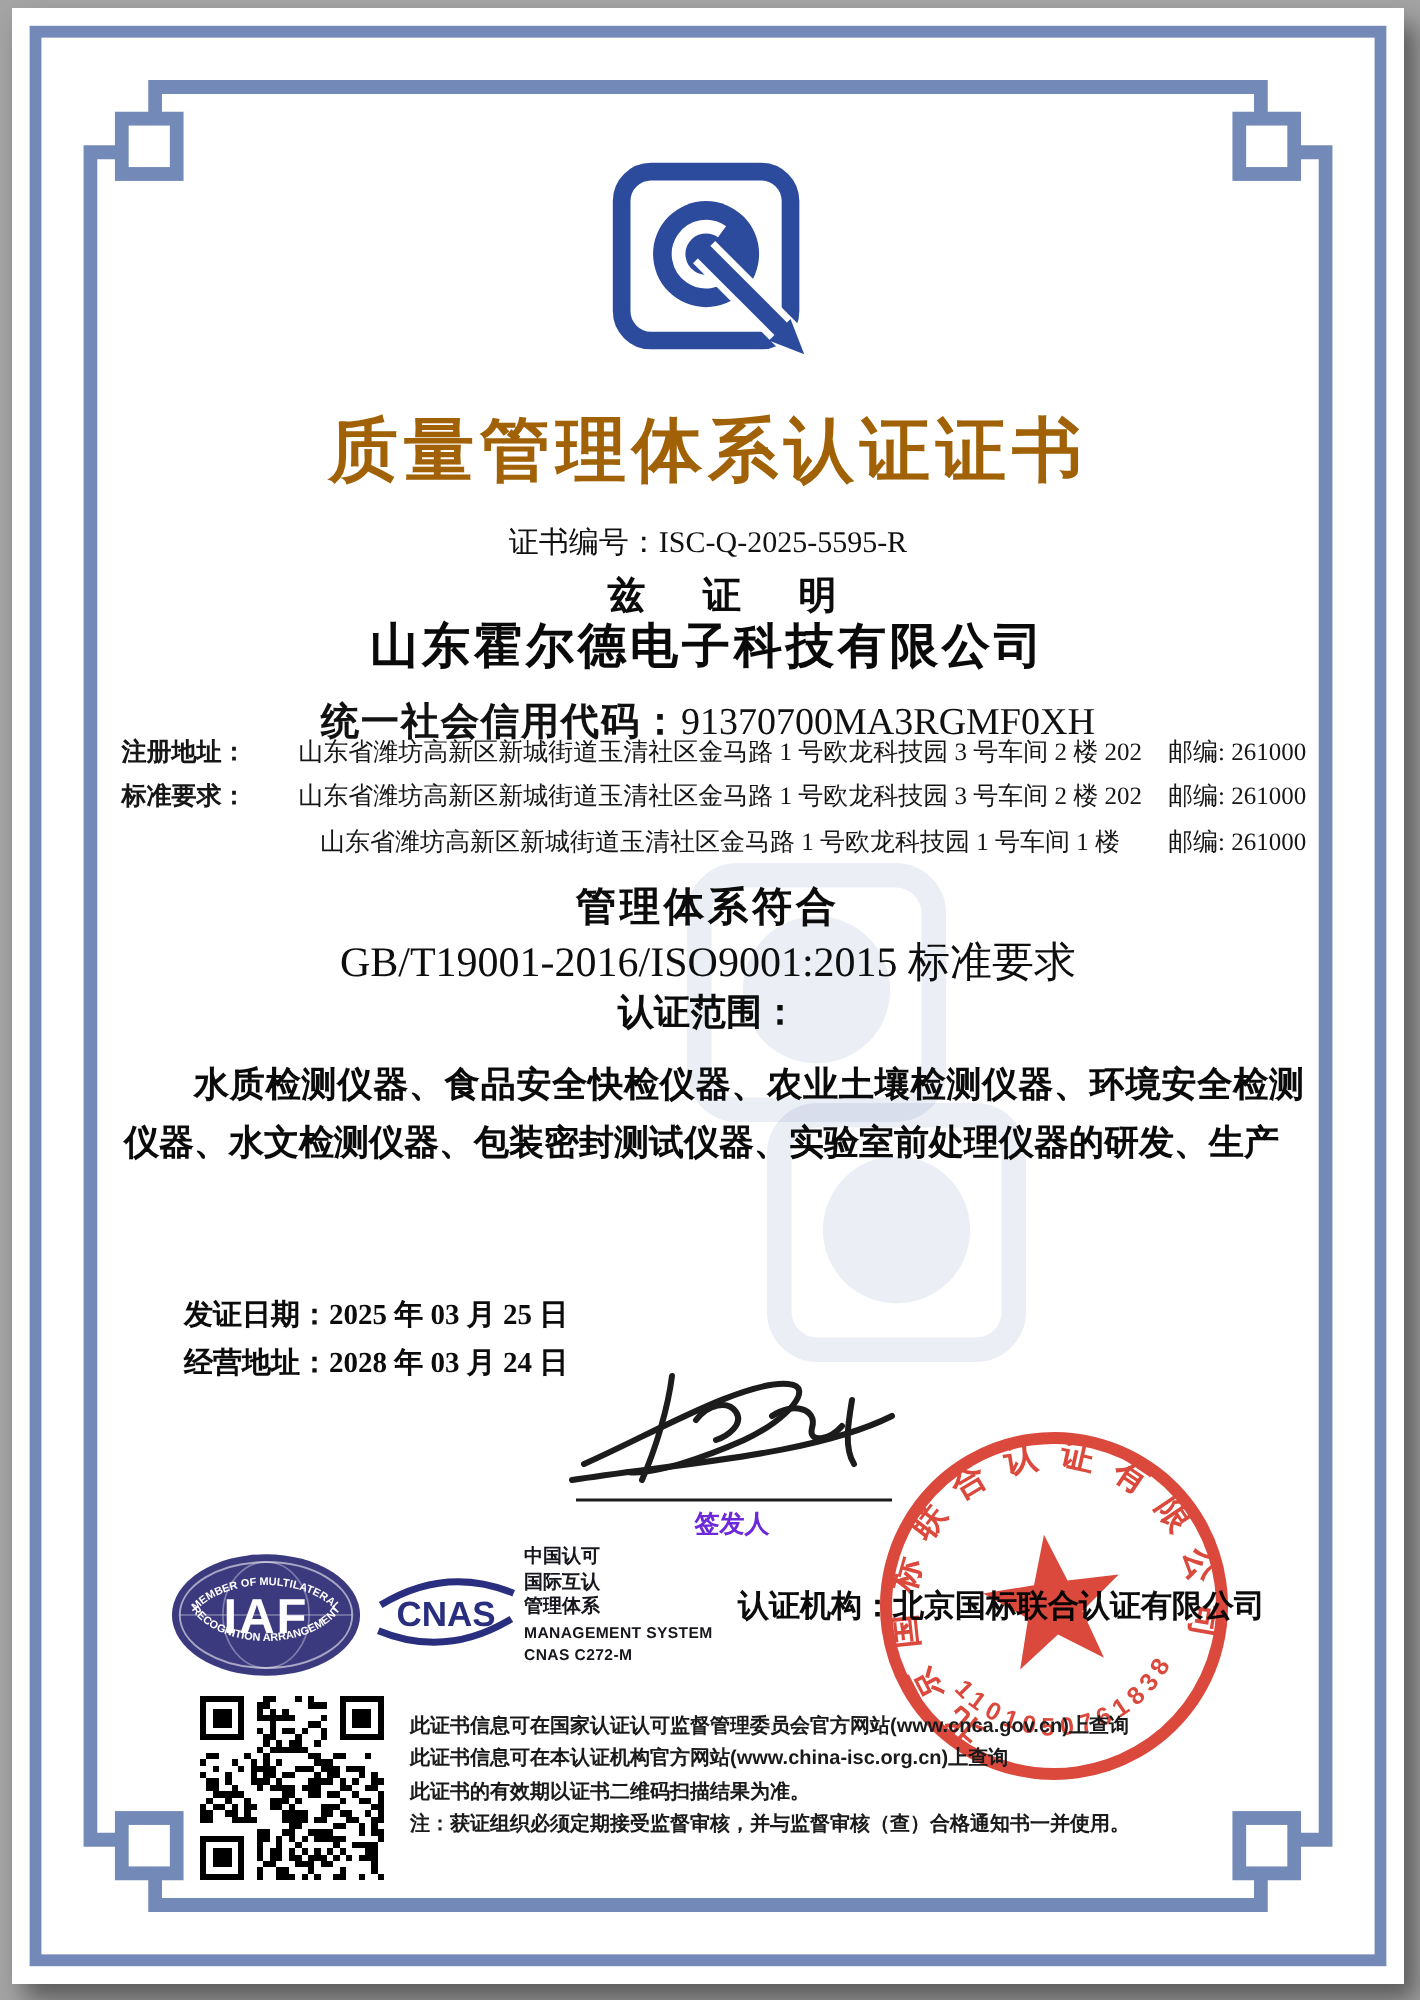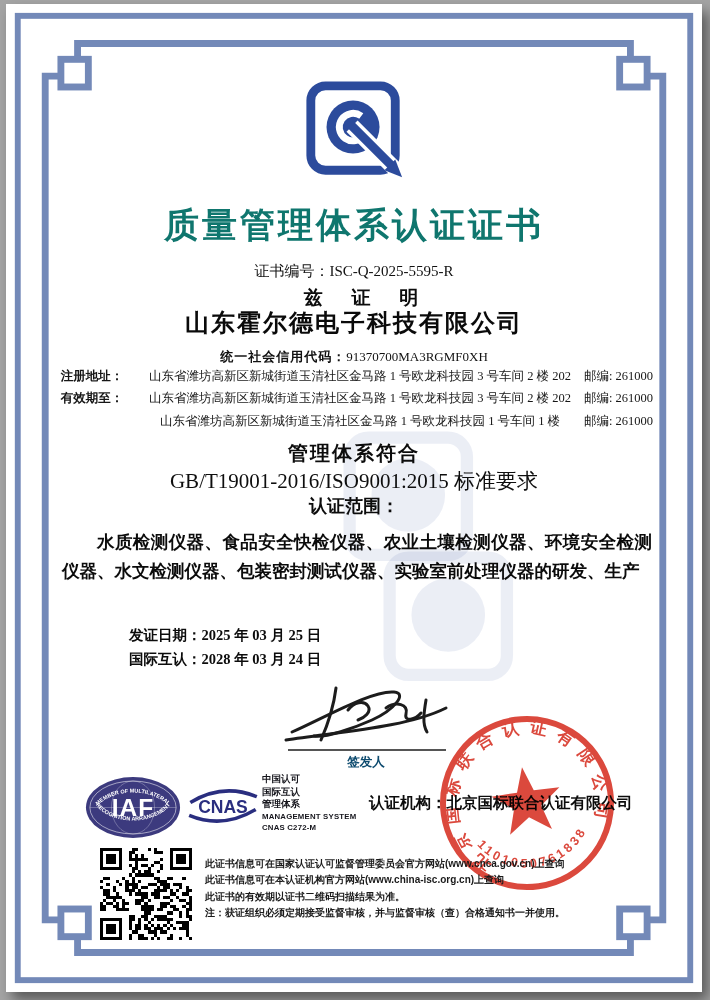--- a/index.html
+++ b/index.html
@@ -12,45 +12,45 @@
   .page{
     position:absolute;left:6px;top:4px;width:696px;height:988px;
     background:#ffffff;
     box-shadow:6px 8px 12px rgba(0,0,0,0.45);
   }
   .abs{position:absolute;}
   .ctr{left:0;right:0;text-align:center;}
   .border-svg{position:absolute;inset:0;width:100%;height:100%;}
   .watermark{opacity:0.09;pointer-events:none;}
 
-  .title{top:198px;font-size:35px;font-weight:bold;letter-spacing:3px;color:#0f766e;}
+  .title{top:198px;font-size:35px;font-weight:bold;letter-spacing:3px;color:#a16207;}
   .certline{top:258px;font-size:15px;color:#111;}
   .hereby{top:281px;font-size:19px;font-weight:bold;letter-spacing:12px;color:#0c0c0c;padding-left:26px;}
   .company{top:303px;font-size:24px;font-weight:bold;letter-spacing:2px;color:#0a0a0a;}
-  .credit{top:344px;font-size:13px;color:#111;}
+  .credit{top:344px;font-size:19px;color:#111;}
   .credit b{letter-spacing:1px;}
 
   .addr-block{top:361px;left:42px;right:22px;}
   .addr-row{display:grid;grid-template-columns:88px 1fr 96px;align-items:center;height:22.5px;font-size:12.5px;color:#161616;}
   .addr-row .lab{font-weight:bold;text-align:center;white-space:nowrap;}
   .addr-row .txt{text-align:center;white-space:nowrap;}
   .addr-row .zip{text-align:left;white-space:nowrap;}
 
   .conform{top:436px;font-size:20px;font-weight:bold;letter-spacing:2px;color:#0c0c0c;}
   .standard{top:463px;font-size:21px;color:#0e0e0e;}
   .scopelab{top:490px;font-size:18px;font-weight:bold;color:#0c0c0c;}
   .scope{top:524px;left:56px;right:50px;font-size:17.5px;font-weight:600;line-height:28.5px;
          color:#0b0b0b;text-indent:2em;text-align:justify;text-align-last:left;}
 
-  .dates{top:620px;left:86px;font-size:14.5px;line-height:23.5px;color:#0c0c0c;margin-left:37px;}
+  .dates{top:643px;left:86px;font-size:14.5px;line-height:23.5px;color:#0c0c0c;}
   .dates .lab{font-weight:bold;}
   .dates .val{font-weight:600;}
 
   .sig-wrap{left:268px;top:676px;width:184px;height:76px;}
-  .signer{left:268px;top:750px;width:184px;text-align:center;font-size:12.5px;font-weight:bold;color:#0c4a6e;}
+  .signer{left:268px;top:750px;width:184px;text-align:center;font-size:12.5px;font-weight:bold;color:#6d28d9;}
 
   .accred-text{left:256px;top:769px;font-family:"Liberation Sans",sans-serif;color:#16161d;}
   .accred-text .cn{font-size:9.5px;font-weight:bold;line-height:12.5px;}
   .accred-text .en{font-size:7.8px;font-weight:bold;line-height:11px;letter-spacing:0.2px;}
 
   .bodyline{left:363px;top:789px;font-size:15.5px;font-weight:bold;color:#0c0c0c;white-space:nowrap;}
 
   .seal{left:428px;top:706px;width:186px;height:186px;opacity:0.92;mix-blend-mode:multiply;}
 
   .qr{left:94px;top:844px;width:92px;height:92px;}
@@ -108,42 +108,42 @@
     <b>统一社会信用代码：</b><span>91370700MA3RGMF0XH</span>
   </div>
 
   <div class="abs addr-block">
     <div class="addr-row">
       <span class="lab">注册地址：</span>
       <span class="txt">山东省潍坊高新区新城街道玉清社区金马路 1 号欧龙科技园 3 号车间 2 楼 202</span>
       <span class="zip">邮编: 261000</span>
     </div>
     <div class="addr-row">
-      <span class="lab">有效期至：</span>
+      <span class="lab">标准要求：</span>
       <span class="txt">山东省潍坊高新区新城街道玉清社区金马路 1 号欧龙科技园 3 号车间 2 楼 202</span>
       <span class="zip">邮编: 261000</span>
     </div>
     <div class="addr-row">
       <span class="lab"></span>
       <span class="txt">山东省潍坊高新区新城街道玉清社区金马路 1 号欧龙科技园 1 号车间 1 楼</span>
       <span class="zip">邮编: 261000</span>
     </div>
   </div>
 
   <div class="abs ctr conform">管理体系符合</div>
   <div class="abs ctr standard">GB/T19001-2016/ISO9001:2015 标准要求</div>
   <div class="abs ctr scopelab">认证范围：</div>
   <div class="abs scope">水质检测仪器、食品安全快检仪器、农业土壤检测仪器、环境安全检测仪器、水文检测仪器、包装密封测试仪器、实验室前处理仪器的研发、生产</div>
 
   <div class="abs dates">
     <div>
       <span class="lab">发证日期：</span><span class="val">2025 年 03 月 25 日</span>
     </div>
     <div>
-      <span class="lab">国际互认：</span><span class="val">2028 年 03 月 24 日</span>
+      <span class="lab">经营地址：</span><span class="val">2028 年 03 月 24 日</span>
     </div>
   </div>
 
   <svg class="abs sig-wrap" viewBox="0 0 184 76">
     <g fill="none" stroke="#1c1c1c" stroke-width="3" stroke-linecap="round">
       <path d="M 18 52 C 50 38 98 10 120 12 C 134 13 120 30 98 40 C 80 48 52 58 40 56"></path>
       <path d="M 62 8 C 60 24 54 44 47 60"></path>
       <path d="M 74 30 C 80 22 90 20 94 26 C 98 32 90 38 84 40"></path>
       <path d="M 112 28 C 122 21 135 24 132 34 C 130 42 141 40 147 33"></path>
       <path d="M 152 20 C 150 32 148 44 153 52"></path>

